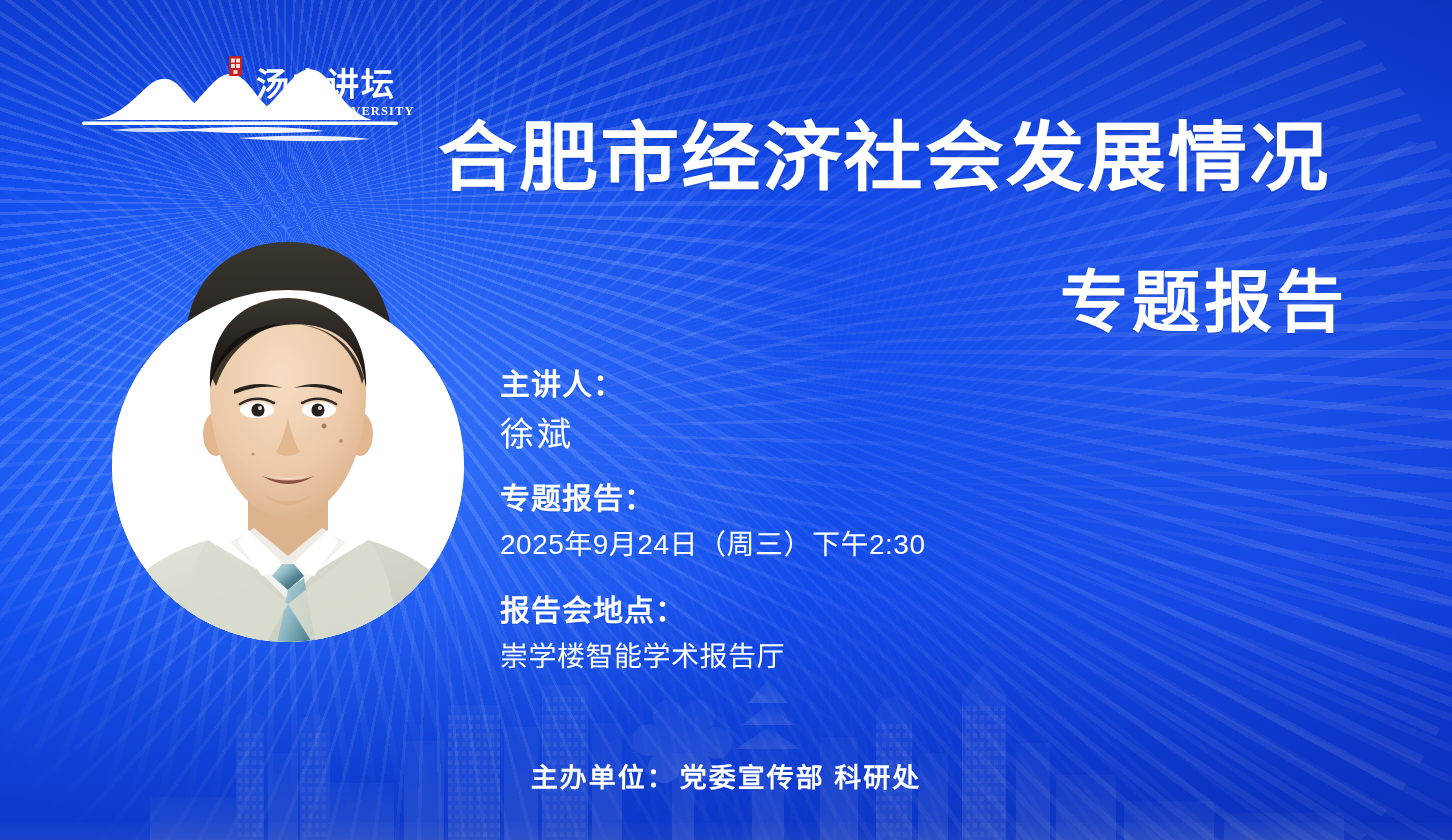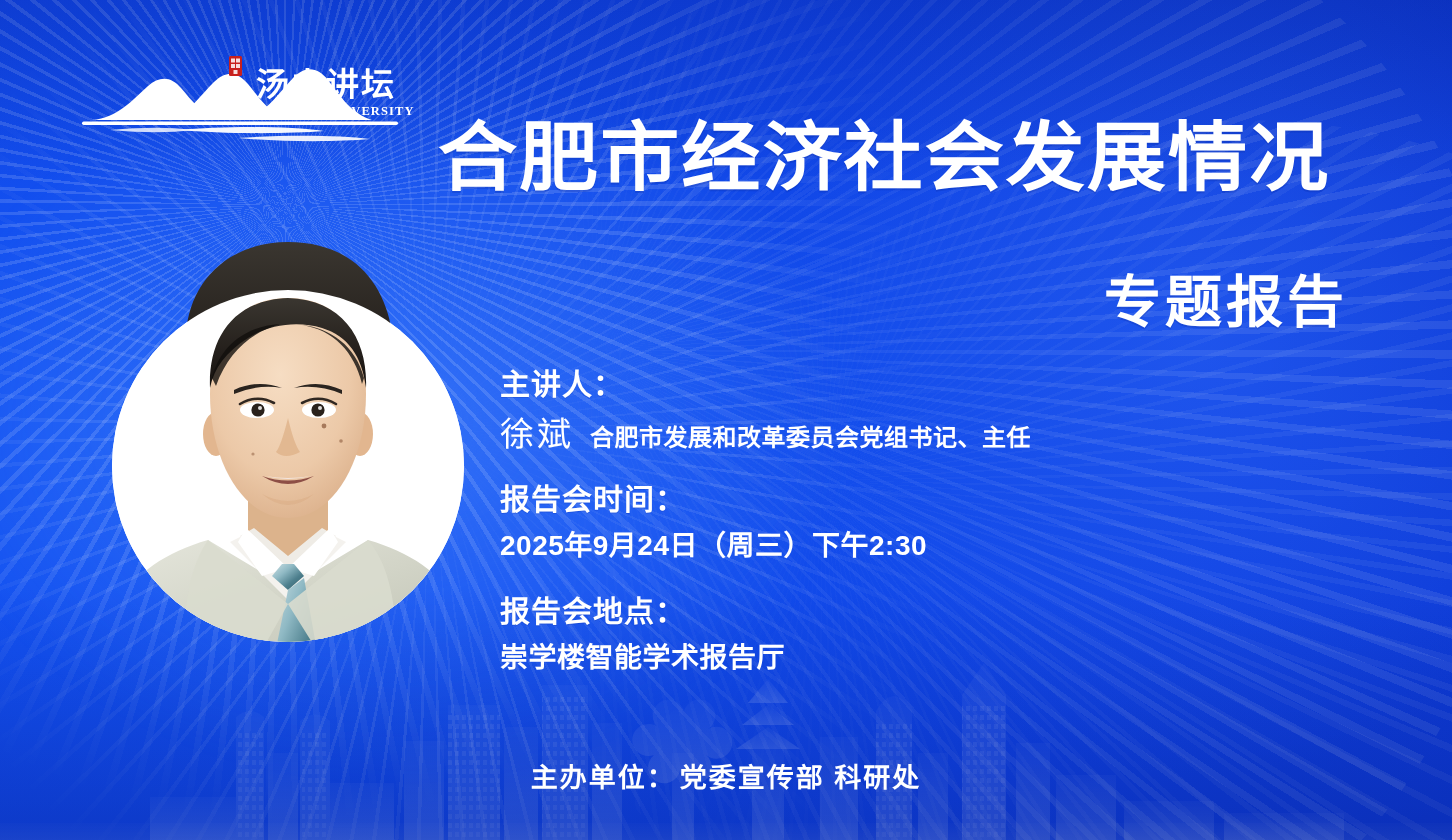--- a/index.html
+++ b/index.html
@@ -121,21 +121,21 @@
     color:#ffffff;
     text-align:left;
     white-space:nowrap;
     font-family:"Liberation Sans","DejaVu Sans",sans-serif;
     transform:scaleX(1.04);
     transform-origin:left center;
     text-shadow:0 2px 0 rgba(8,40,160,.25);
   }
   .title2{
     position:absolute; right:104px; top:252px;
-    font-size:57px;
+    font-size:68px;
     line-height:100px;
     letter-spacing:4px;
     font-weight:900;
     color:#ffffff;
     white-space:nowrap;
     font-family:"Liberation Sans","DejaVu Sans",sans-serif;
     text-shadow:0 2px 0 rgba(8,40,160,.25);
   }
 
   
@@ -149,21 +149,21 @@
     text-shadow:0 1px 0 rgba(8,40,160,.22);
   }
   .speaker-row{display:flex; align-items:baseline; gap:16px; margin:4px 0 20px 0;}
   .speaker-name{
     font-size:34px; font-weight:400; letter-spacing:3px; line-height:46px;
   }
   .speaker-title{
     font-size:24px; font-weight:700; letter-spacing:.5px; line-height:40px;
   }
   .value{
-    font-size:28px; font-weight:700; letter-spacing:.5px; line-height:44px;
+    font-size:28px; font-weight:400; letter-spacing:.5px; line-height:44px;
     margin:2px 0 22px 0;
   }
   .value.last{margin-bottom:0;}
 
   
   .footer{
     position:absolute; left:0; right:0; top:756px;
     text-align:center;
     color:#ffffff;
     font-size:27px;
@@ -364,24 +364,23 @@
     </svg>
   </div>
 
   <div class="title1">合肥市经济社会发展情况</div>
   <div class="title2">专题报告</div>
 
   <div class="info">
     <div class="label">主讲人：</div>
     <div class="speaker-row">
       <span class="speaker-name">徐斌</span>
-      <span class="speaker-title">合肥市发展和改革委员会党组书记、主任</span>
     </div>
 
-    <div class="label">报告会时间：</div>
+    <div class="label">专题报告：</div>
     <div class="value">2025年9月24日（周三）下午2:30</div>
 
     <div class="label">报告会地点：</div>
     <div class="value last">崇学楼智能学术报告厅</div>
   </div>
 
   <div class="footer">
     <span class="host-label">主办单位：</span><span>党委宣传部  科研处</span>
   </div>
 

